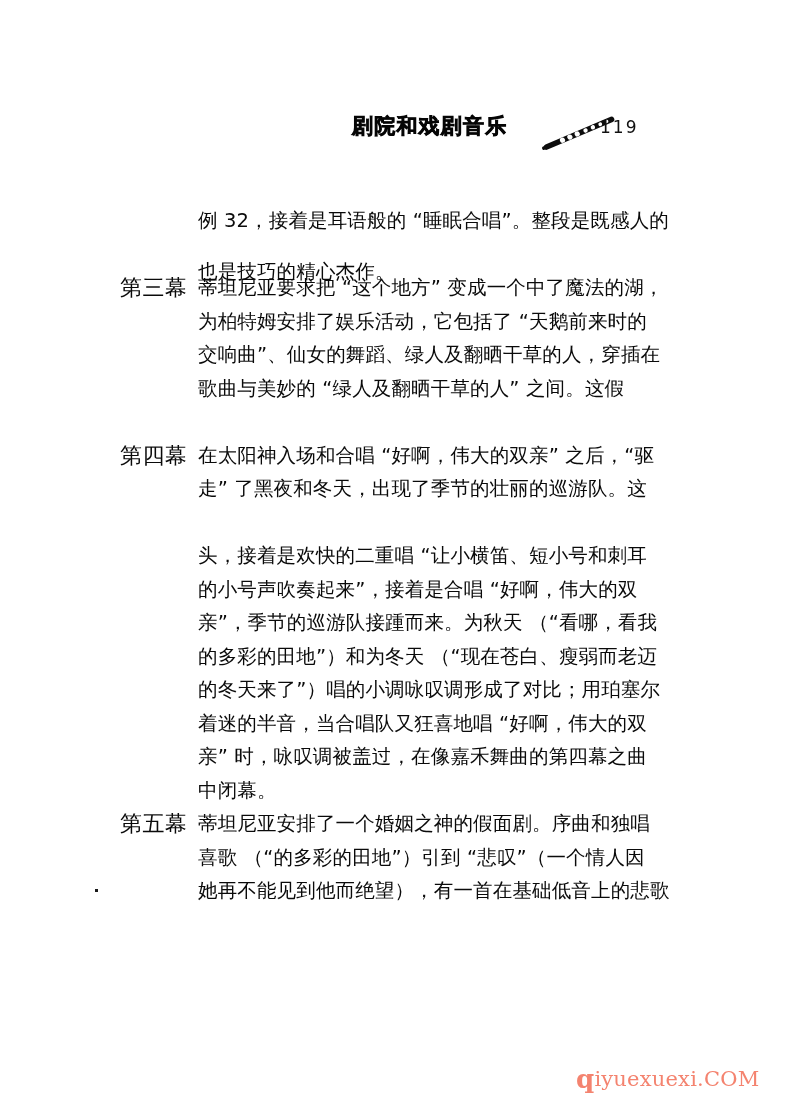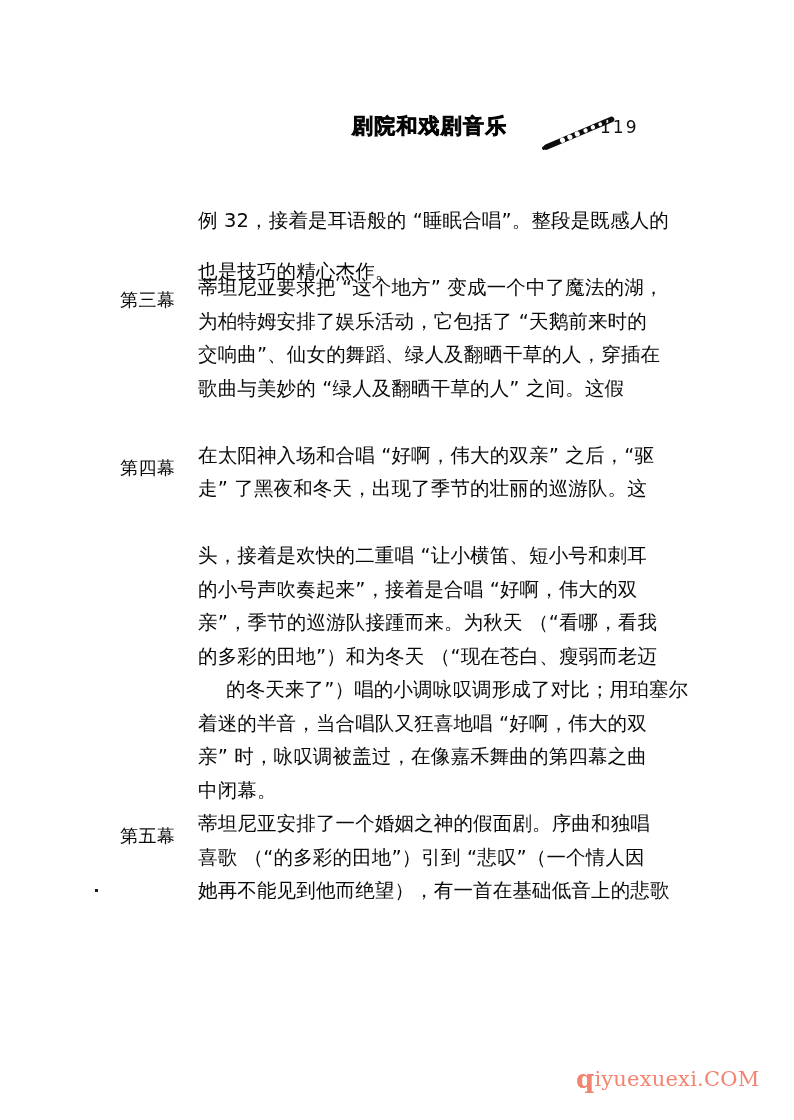--- a/index.html
+++ b/index.html
@@ -81,27 +81,26 @@
     letter-spacing: 0.15px;
   }
 
   .text-line.indent {
     left: 198px;
   }
 
   .act-label {
     position: absolute;
     left: 120px;
-    font-size: 18px;
+    font-size: 22px;
     line-height: 26px;
     white-space: nowrap;
     color: #0a0a0a;
     letter-spacing: 0.4px;
     font-weight: normal;
-    margin-top: 12px;
   }
 
   
   #speck {
     position: absolute;
     left: 95px;
     top: 889px;
     width: 3px;
     height: 3px;
     background: #1a1a1a;
@@ -161,21 +160,21 @@
       <div class="text-line indent" style="top: 308.5px;">为柏特姆安排了娱乐活动，它包括了 “天鹅前来时的</div>
       <div class="text-line indent" style="top: 342px;">交响曲”、仙女的舞蹈、绿人及翻晒干草的人，穿插在</div>
       <div class="text-line indent" style="top: 375.5px;">歌曲与美妙的 “绿人及翻晒干草的人” 之间。这假</div>
       <div class="act-label" style="top: 442.5px;">第四幕</div>
       <div class="text-line indent" style="top: 442.5px;">在太阳神入场和合唱 “好啊，伟大的双亲” 之后，“驱</div>
       <div class="text-line indent" style="top: 476px;">走” 了黑夜和冬天，出现了季节的壮丽的巡游队。这</div>
       <div class="text-line indent" style="top: 543px;">头，接着是欢快的二重唱 “让小横笛、短小号和刺耳</div>
       <div class="text-line indent" style="top: 576.5px;">的小号声吹奏起来”，接着是合唱 “好啊，伟大的双</div>
       <div class="text-line indent" style="top: 610px;">亲”，季节的巡游队接踵而来。为秋天 （“看哪，看我</div>
       <div class="text-line indent" style="top: 643.5px;">的多彩的田地”）和为冬天 （“现在苍白、瘦弱而老迈</div>
-      <div class="text-line indent" style="top: 677px; margin-left: 28px;">的冬天来了”）唱的小调咏叹调形成了对比；用珀塞尔</div>
+      <div class="text-line indent" style="top: 677px;">的冬天来了”）唱的小调咏叹调形成了对比；用珀塞尔</div>
       <div class="text-line indent" style="top: 710.5px;">着迷的半音，当合唱队又狂喜地唱 “好啊，伟大的双</div>
       <div class="text-line indent" style="top: 744px;">亲” 时，咏叹调被盖过，在像嘉禾舞曲的第四幕之曲</div>
       <div class="text-line indent" style="top: 777.5px;">中闭幕。</div>
       <div class="act-label" style="top: 811px;">第五幕</div>
       <div class="text-line indent" style="top: 811px;">蒂坦尼亚安排了一个婚姻之神的假面剧。序曲和独唱</div>
       <div class="text-line indent" style="top: 844.5px;">喜歌 （“的多彩的田地”）引到 “悲叹”（一个情人因</div>
       <div class="text-line indent" style="top: 878px;">她再不能见到他而绝望），有一首在基础低音上的悲歌</div>
     </div>
 
   <div id="speck"></div>

